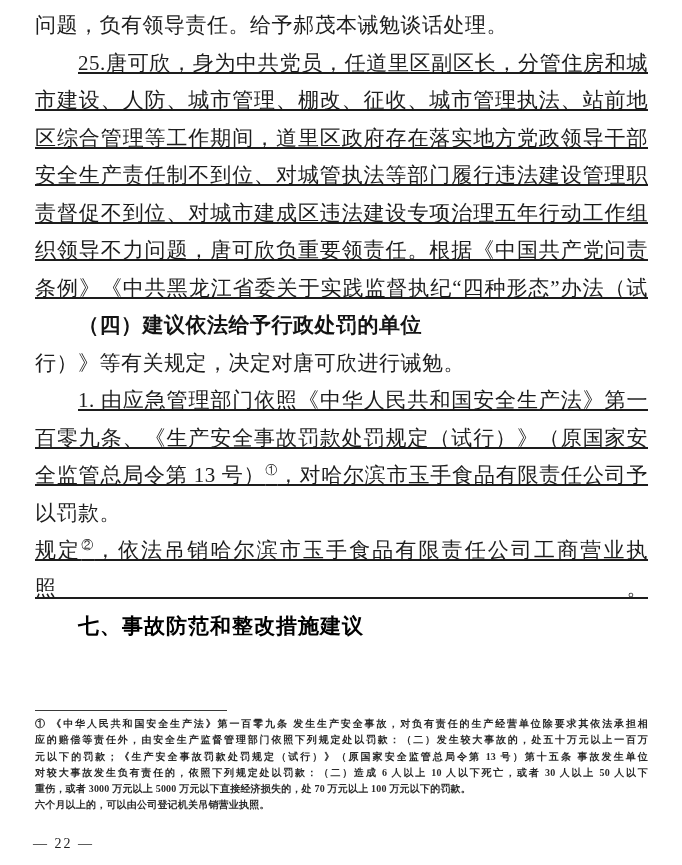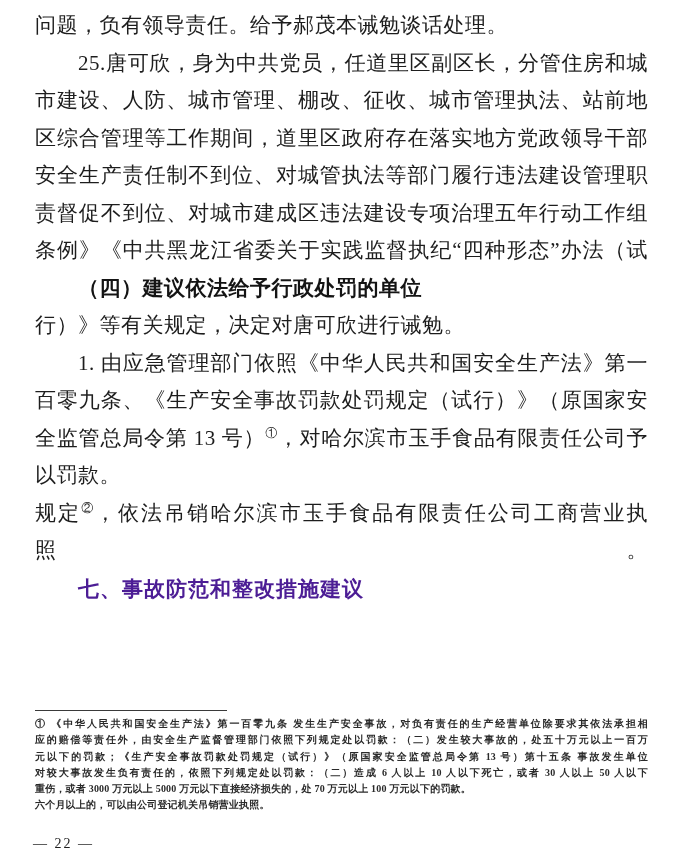--- a/index.html
+++ b/index.html
@@ -27,34 +27,35 @@
     font-size: 21px;
     line-height: 37.5px;
     white-space: nowrap;
     letter-spacing: 0.5px;
   }
   .jline {
     white-space: normal;
     text-align: justify;
     text-align-last: justify;
     text-justify: inter-character;
+    text-decoration: underline;
   }
   .lline {
     text-align: left;
     text-align-last: left;
   }
   .indent { padding-left: 43px; }
   .heading-kai {
     font-weight: bold;
     color: #141414;
   }
   .heading-hei {
     font-family: "Liberation Sans", sans-serif;
     font-weight: bold;
-    color: #4c1d95;
+    color: #000000;
     letter-spacing: 1px;
   }
   sup.fnref {
     font-size: 12px;
     line-height: 0;
     vertical-align: super;
     letter-spacing: 0;
   }
   .footnote-sep {
     position: absolute;
@@ -96,20 +97,21 @@
 
 <div class="page">
 
   <div class="body-text">
     <div class="bline lline">问题，负有领导责任。给予郝茂本诫勉谈话处理。</div>
     <div class="bline jline indent">25.唐可欣，身为中共党员，任道里区副区长，分管住房和城</div>
     <div class="bline jline">市建设、人防、城市管理、棚改、征收、城市管理执法、站前地</div>
     <div class="bline jline">区综合管理等工作期间，道里区政府存在落实地方党政领导干部</div>
     <div class="bline jline">安全生产责任制不到位、对城管执法等部门履行违法建设管理职</div>
     <div class="bline jline">责督促不到位、对城市建成区违法建设专项治理五年行动工作组</div>
+    <div class="bline jline">织领导不力问题，唐可欣负重要领责任。根据《中国共产党问责</div>
     <div class="bline jline">条例》《中共黑龙江省委关于实践监督执纪“四种形态”办法（试</div>
     <div class="bline lline indent heading-kai">（四）建议依法给予行政处罚的单位</div>
     <div class="bline lline">行）》等有关规定，决定对唐可欣进行诫勉。</div>
     <div class="bline jline indent">1. 由应急管理部门依照《中华人民共和国安全生产法》第一</div>
     <div class="bline jline">百零九条、《生产安全事故罚款处罚规定（试行）》（原国家安</div>
     <div class="bline jline"><span>全监管总局令第 13 号）</span><sup class="fnref">①</sup><span>，对哈尔滨市玉手食品有限责任公司予</span></div>
     <div class="bline lline">以罚款。</div>
     <div class="bline jline"><span>规定</span><sup class="fnref">②</sup><span>，依法吊销哈尔滨市玉手食品有限责任公司工商营业执照。</span></div>
     <div class="bline lline indent heading-hei">七、事故防范和整改措施建议</div>
   </div>

